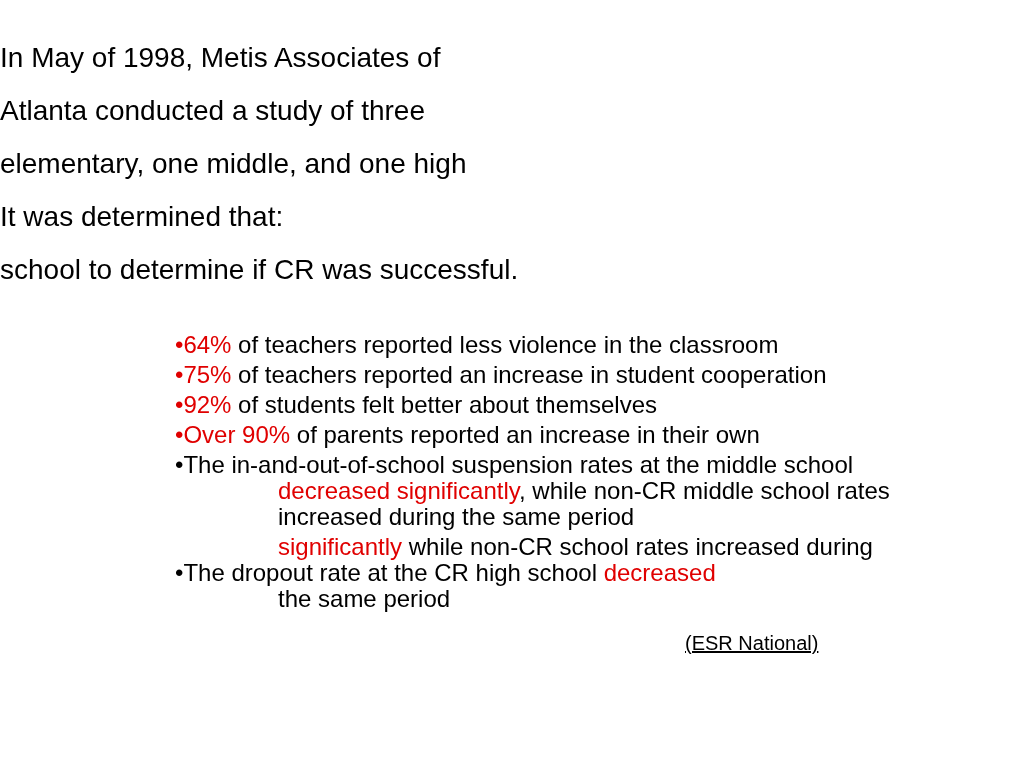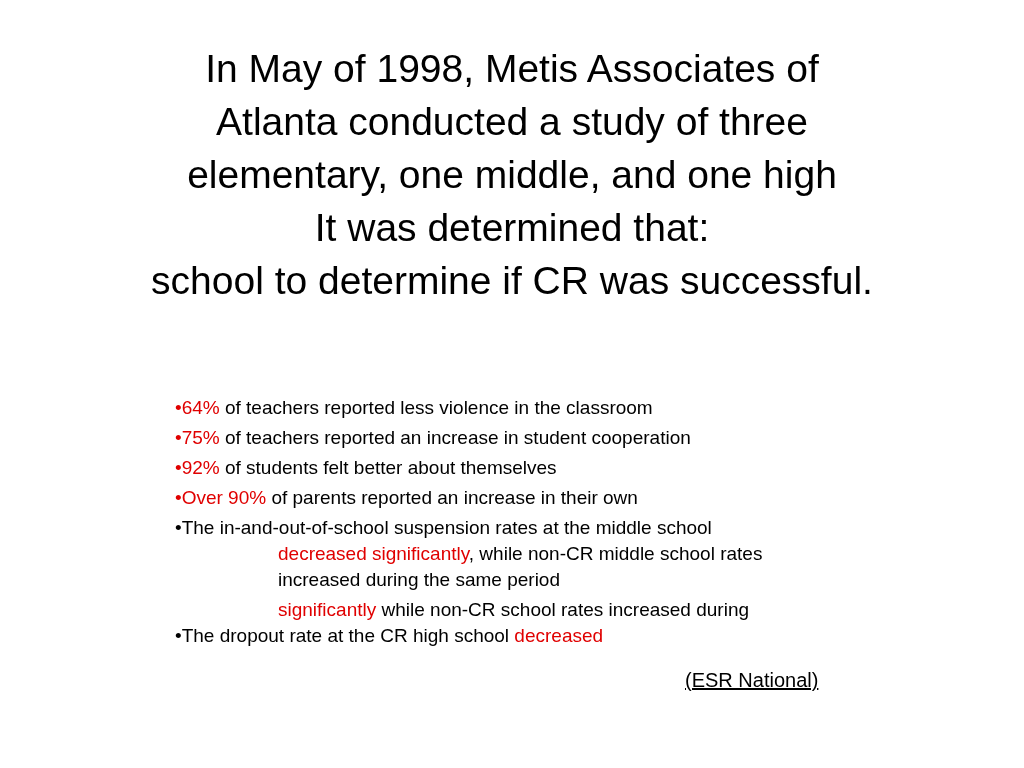--- a/index.html
+++ b/index.html
@@ -10,32 +10,31 @@
     overflow: hidden;
   }
   .slide {
     position: relative;
     width: 1024px;
     height: 768px;
     background: var(--background, #ffffff);
     overflow: hidden;
   }
   .title {
-    padding-top: 42px;
-    text-align: center;
-    font-size: 39px;
+    padding-top: 31px;
+    font-size: 28px;
     line-height: 53px;
     font-weight: 400;
     color: var(--text, #000000);
   }
   .bullets {
-    margin-top: 88px;
+    margin-top: 36px;
     margin-left: 175px;
     margin-right: 50px;
-    font-size: 19px;
+    font-size: 24px;
     line-height: 26px;
     color: var(--text, #000000);
   }
   .bullet { margin-bottom: 4px; }
   .line { display: block; }
   .line.indent { padding-left: 103px; }
   .seg[data-color="red"]  { color: var(--red, #e00000); }
   .seg[data-color="text"] { color: var(--text, #000000); }
   .attribution {
     margin-top: 20px;
@@ -78,19 +77,20 @@
 
     <p class="bullet">
         <span class="line"><span class="seg" data-color="text">•The in-and-out-of-school suspension rates at the middle school</span></span>
         <span class="line indent"><span class="seg" data-color="red">decreased significantly</span><span class="seg" data-color="text">, while non-CR middle school rates</span></span>
         <span class="line indent"><span class="seg" data-color="text">increased during the same period</span></span>
       </p>
 
     <p class="bullet">
         <span class="line indent"><span class="seg" data-color="red">significantly</span><span class="seg" data-color="text"> while non-CR school rates increased during</span></span>
         <span class="line"><span class="seg" data-color="text">•The dropout rate at the CR high school </span><span class="seg" data-color="red">decreased</span></span>
+        <span class="line indent"><span class="seg" data-color="text">the same period</span></span>
       </p>
 
   </div>
 
   <div class="attribution">(ESR National)</div>
 
 </div>
 
 </body></html>

